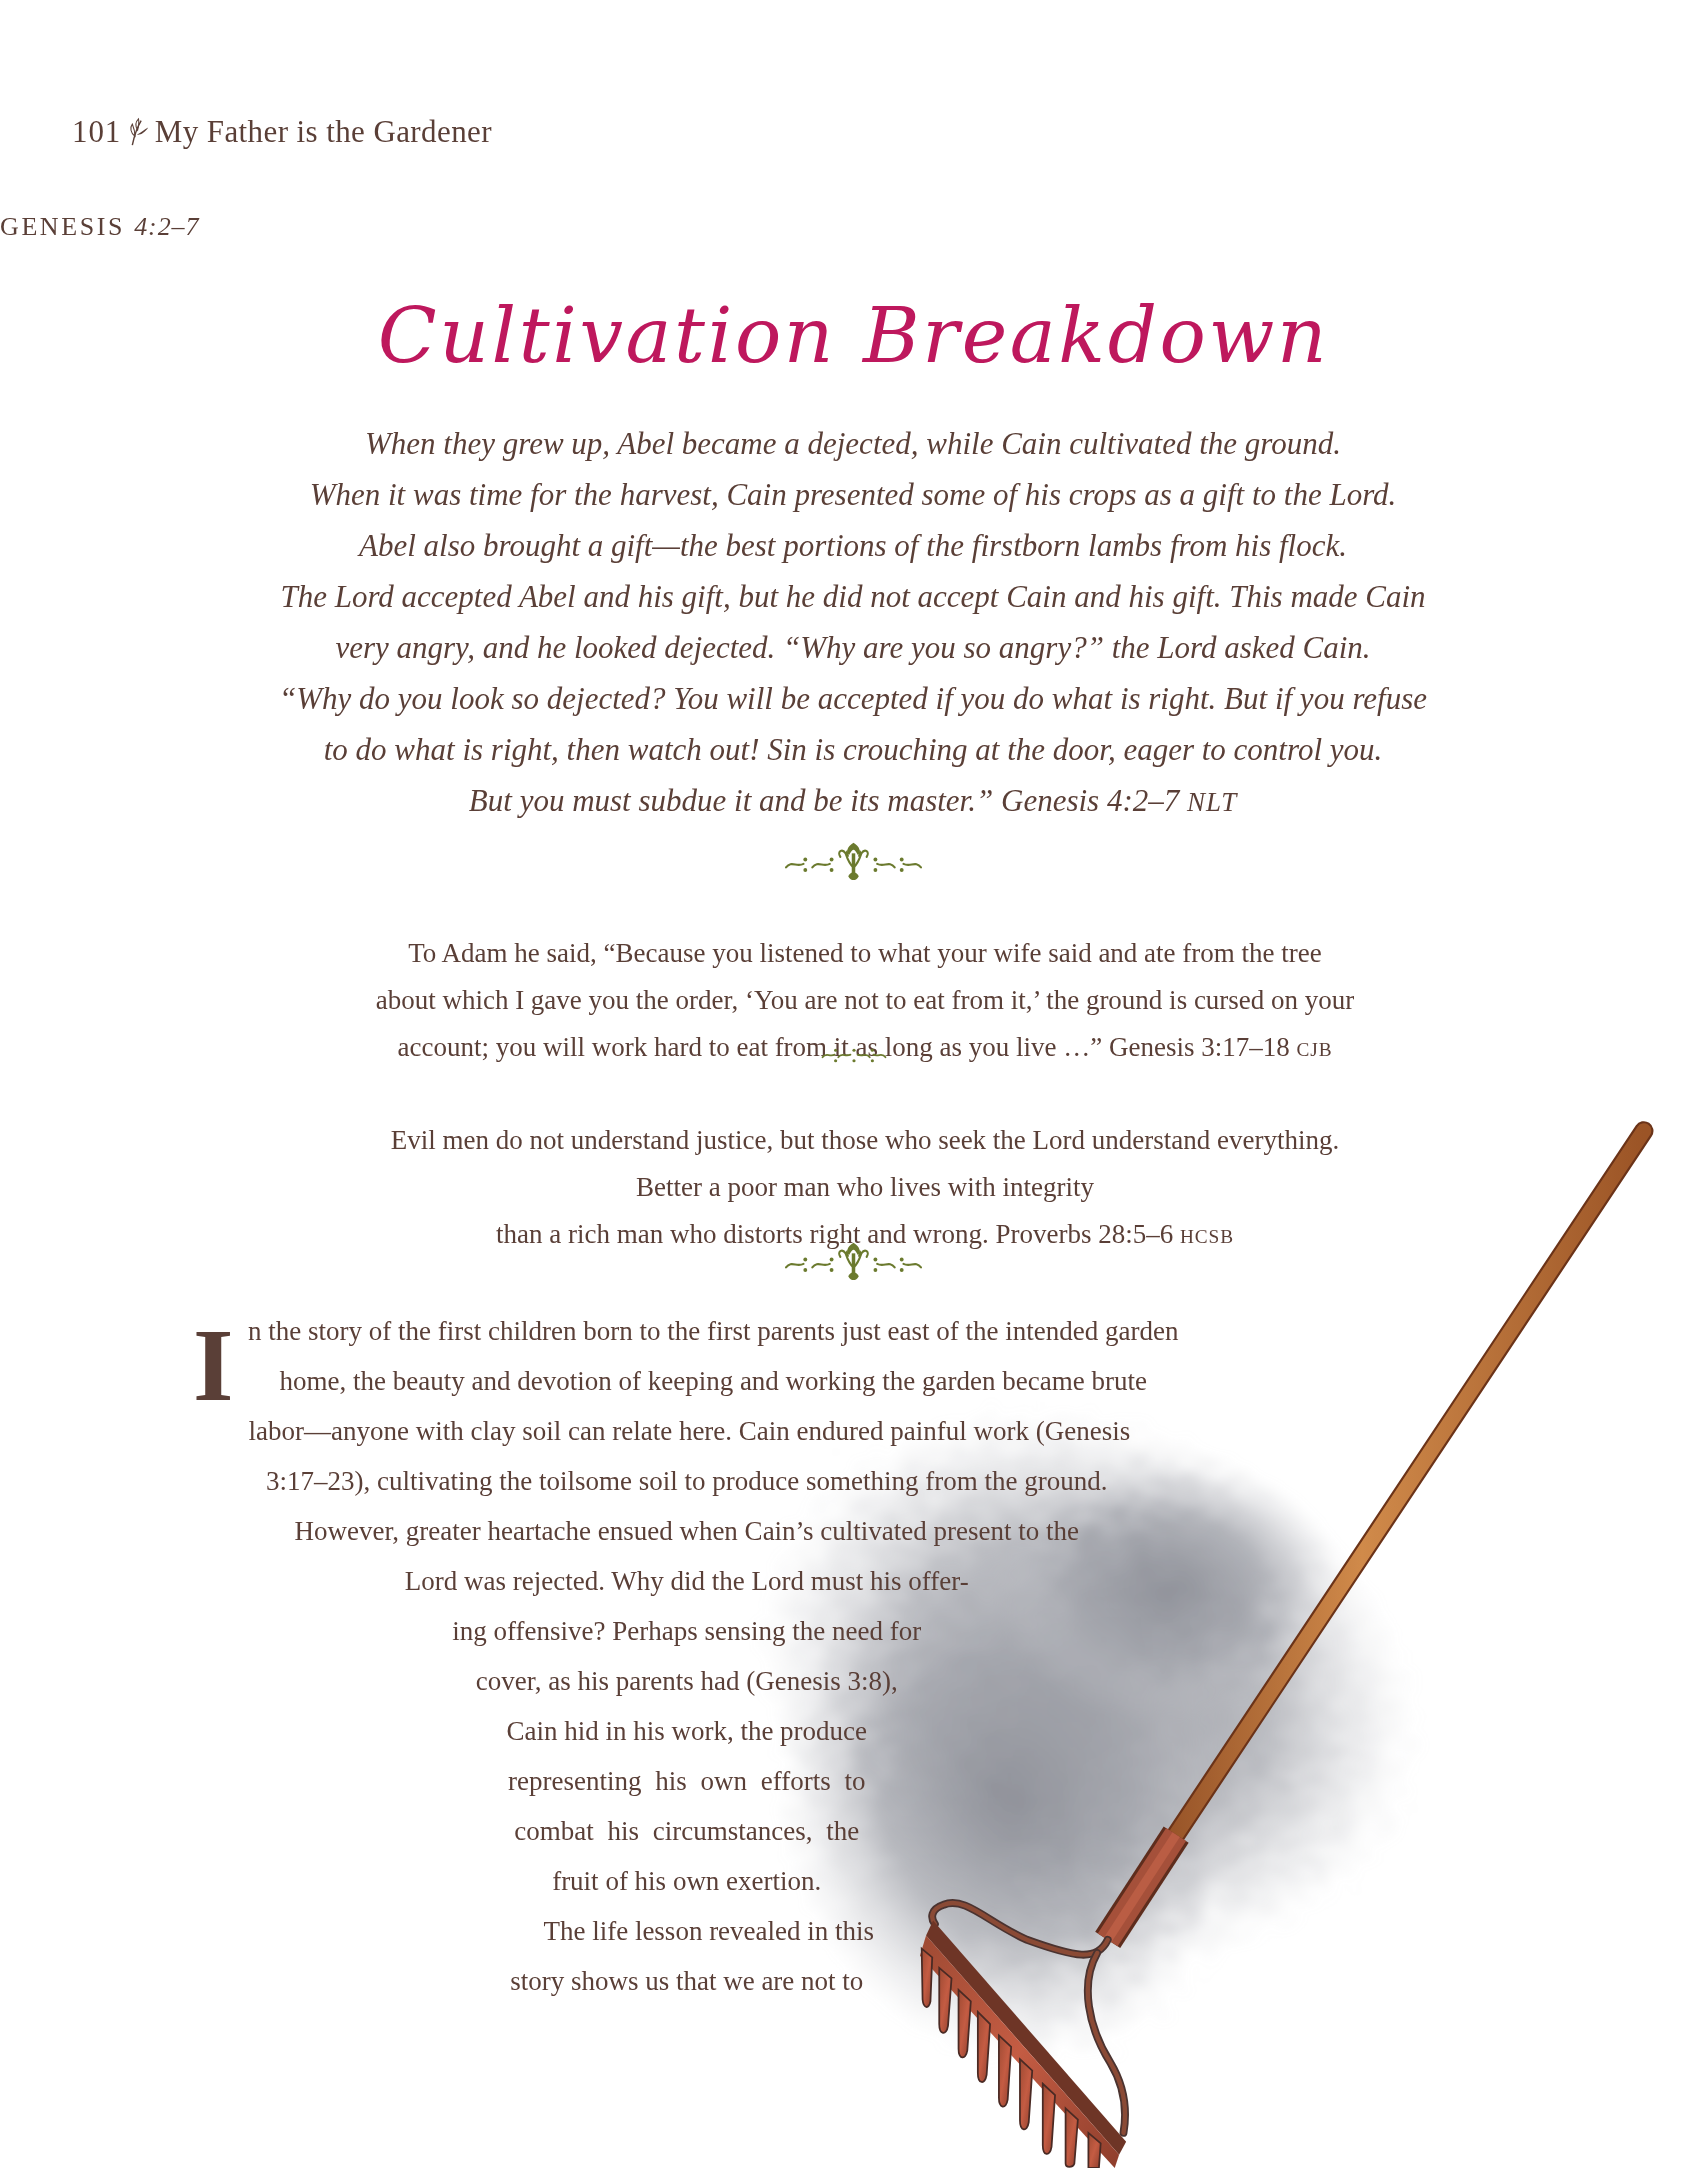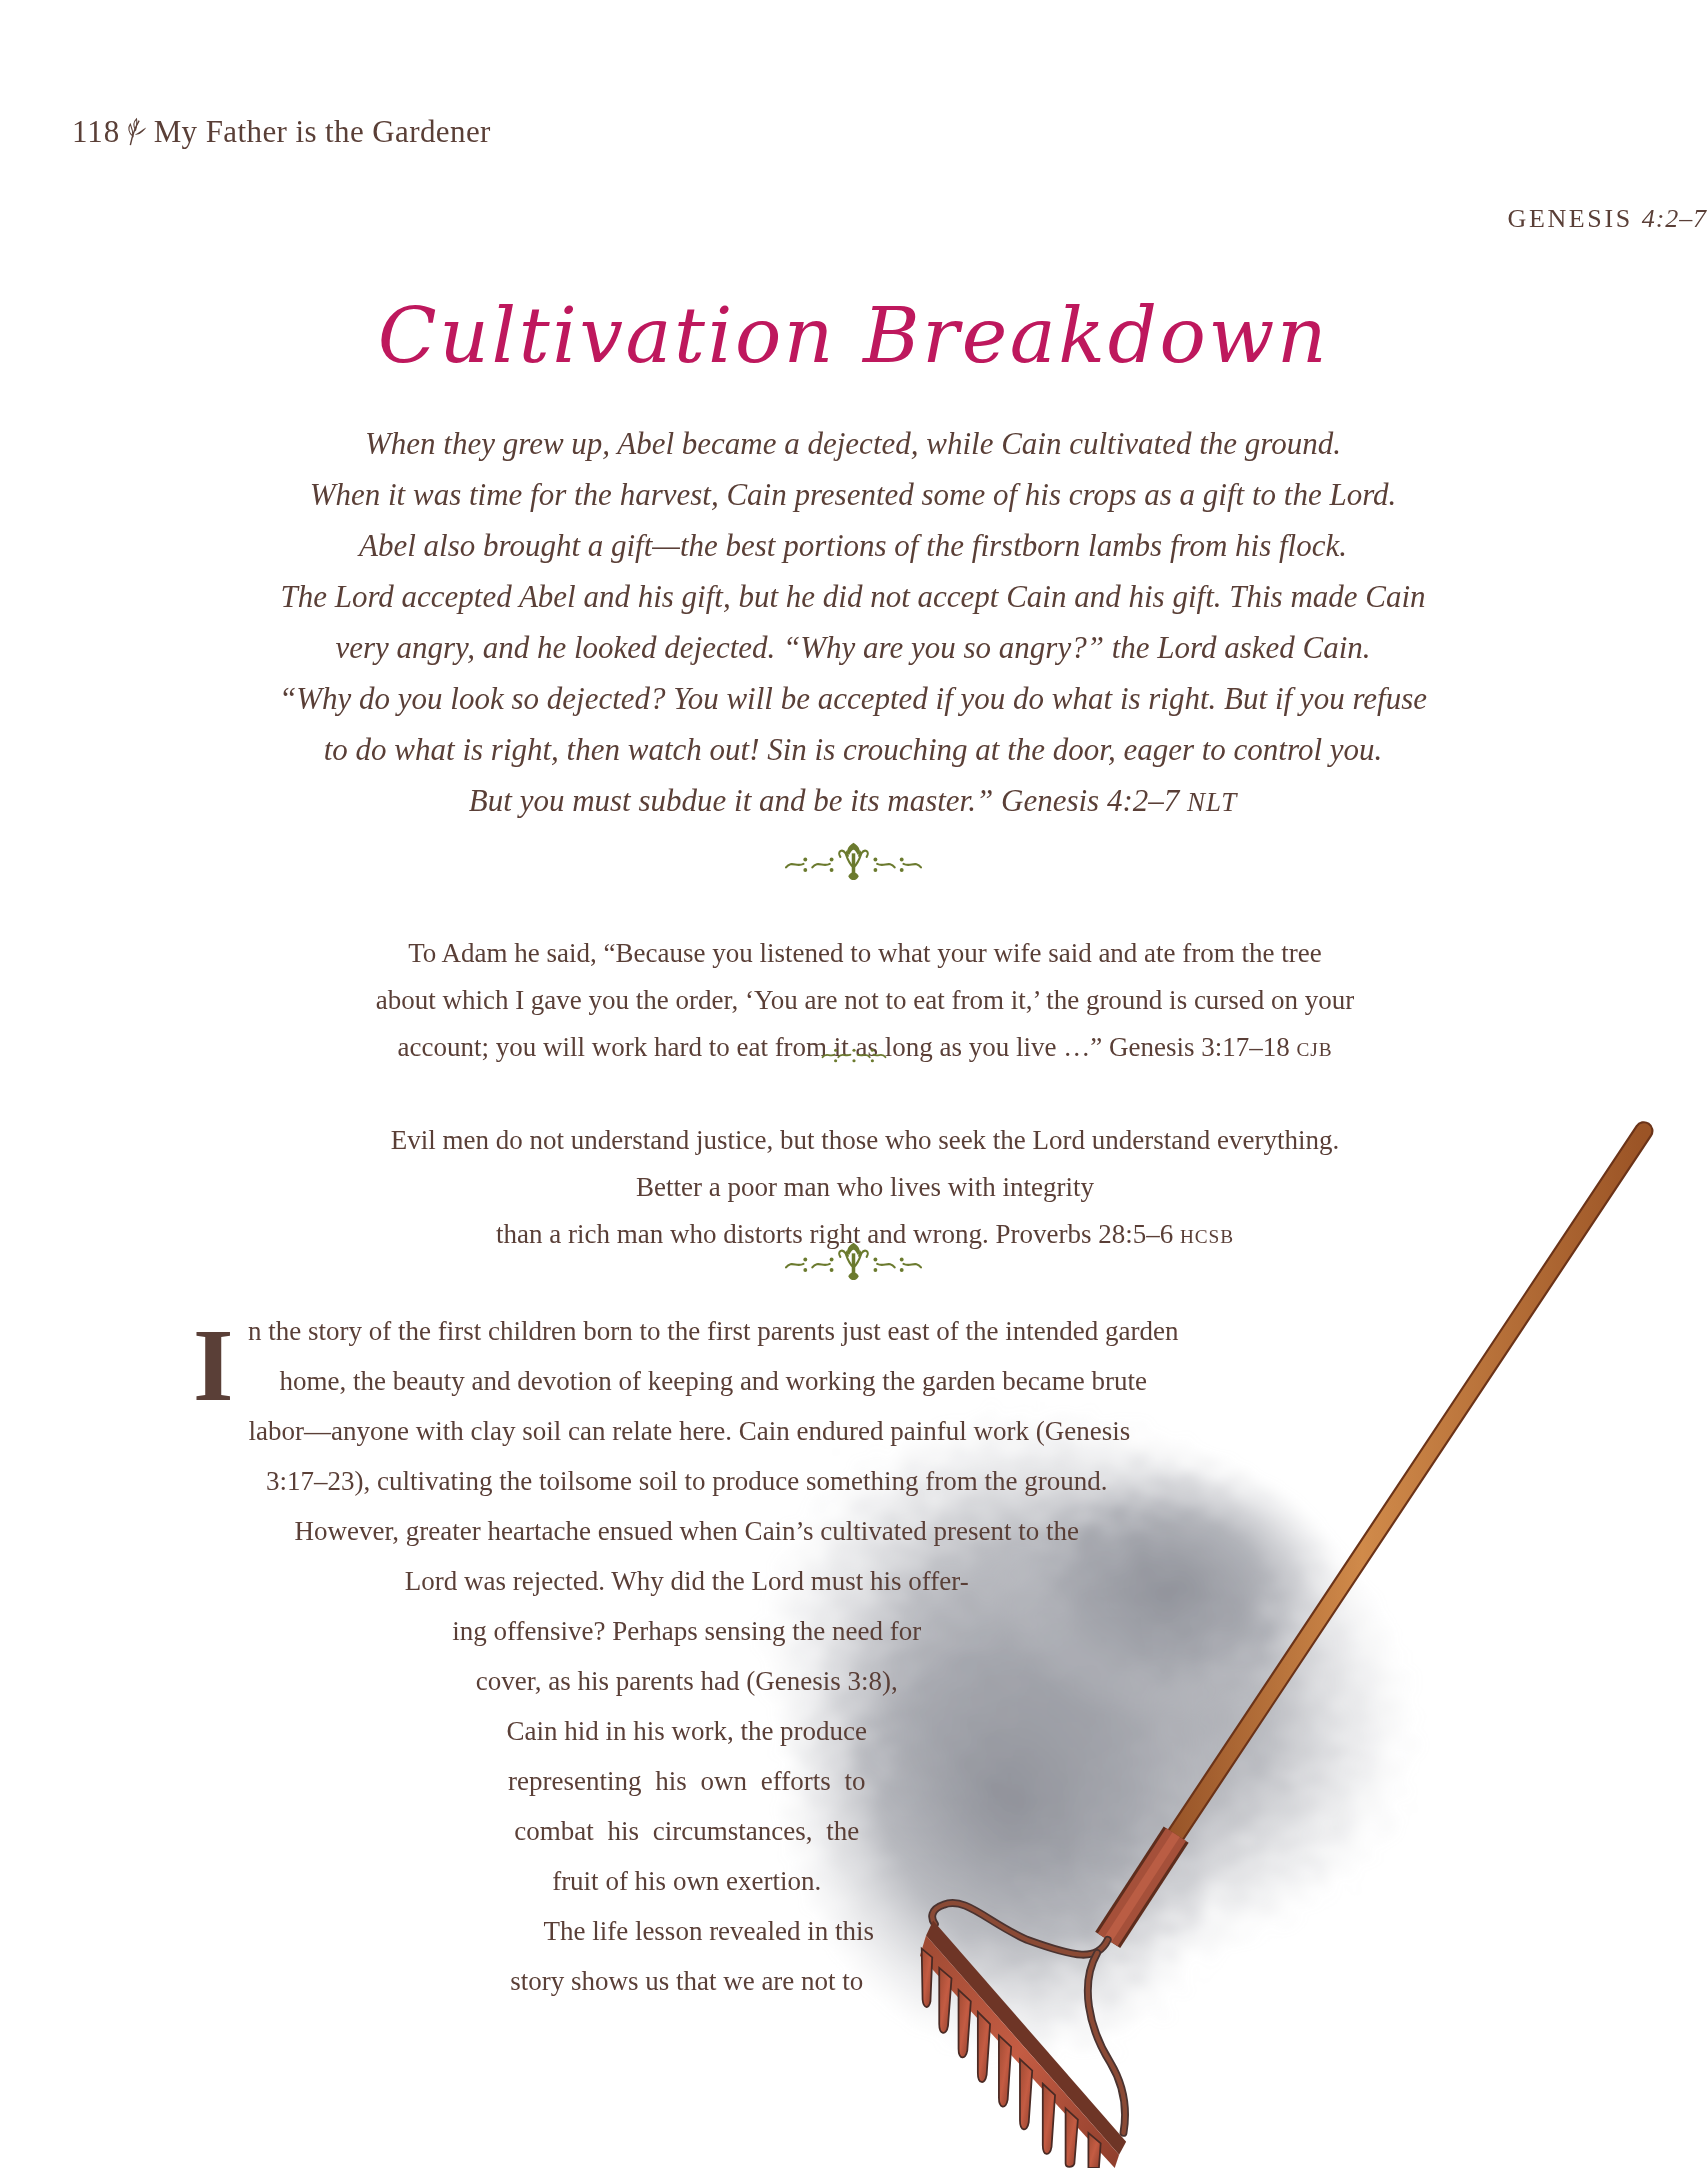--- a/index.html
+++ b/index.html
@@ -20,22 +20,22 @@
     font-size: 31px;
     letter-spacing: 0.4px;
     display: flex; align-items: center;
     white-space: nowrap;
   }
   .running-header .folio { letter-spacing: 0.9px; }
   .running-header .leaf { width: 23px; height: 30px; margin: 0 5.3px; display:inline-block; }
 
   
   .chapter-ref {
-    left: 0; width: 1707px; top: 204px;
-    text-align: right;
+    left: 0; width: 1707px; top: 212px;
+    text-align: left;
     font-size: 26px;
     letter-spacing: 2.6px;
   }
   .chapter-ref .ref-num { font-style: italic; letter-spacing: 0.9px; }
 
   
   .title {
     left: 0; width: 1707px; top: 291px;
     text-align: center;
     font-family: "DejaVu Serif", serif;
@@ -90,21 +90,21 @@
   }
   .indent-1 { padding-left: 44px; }
 
   
   .illustration { left: 676px; top: 1115px; width: 1031px; height: 1053px; }
 </style>
 </head>
 <body>
 
 <div class="abs running-header">
-  <span class="folio">118</span>
+  <span class="folio">101</span>
   <span class="leaf">
     <svg width="23" height="30" viewBox="0 0 26 34">
       <path d="M6 32 C8 22 10 14 16 4" stroke="#5a3f37" stroke-width="1.6" fill="none"></path>
       <path d="M9 22 C4 18 3 12 6 8 C8 13 9 17 9 22Z" fill="none" stroke="#5a3f37" stroke-width="1.2"></path>
       <path d="M12 15 C9 10 10 5 13 2 C14 7 13 11 12 15Z" fill="none" stroke="#5a3f37" stroke-width="1.2"></path>
       <path d="M11 20 C16 18 20 14 24 12 C20 18 15 21 11 20Z" fill="#5a3f37"></path>
     </svg>
   </span>
   <span>My Father is the Gardener</span>
 </div>

